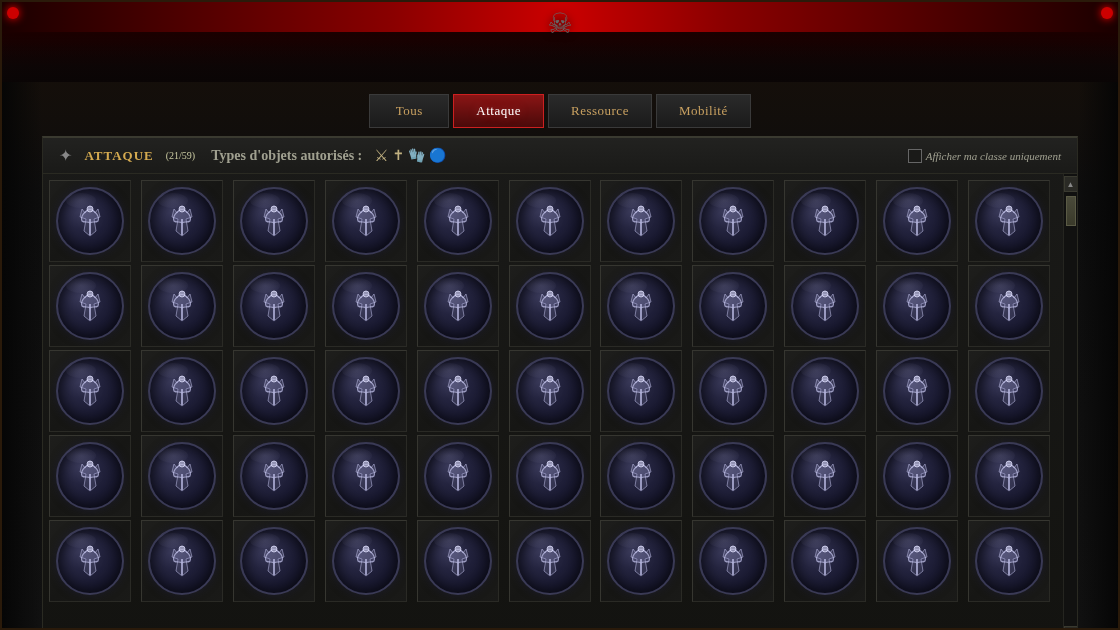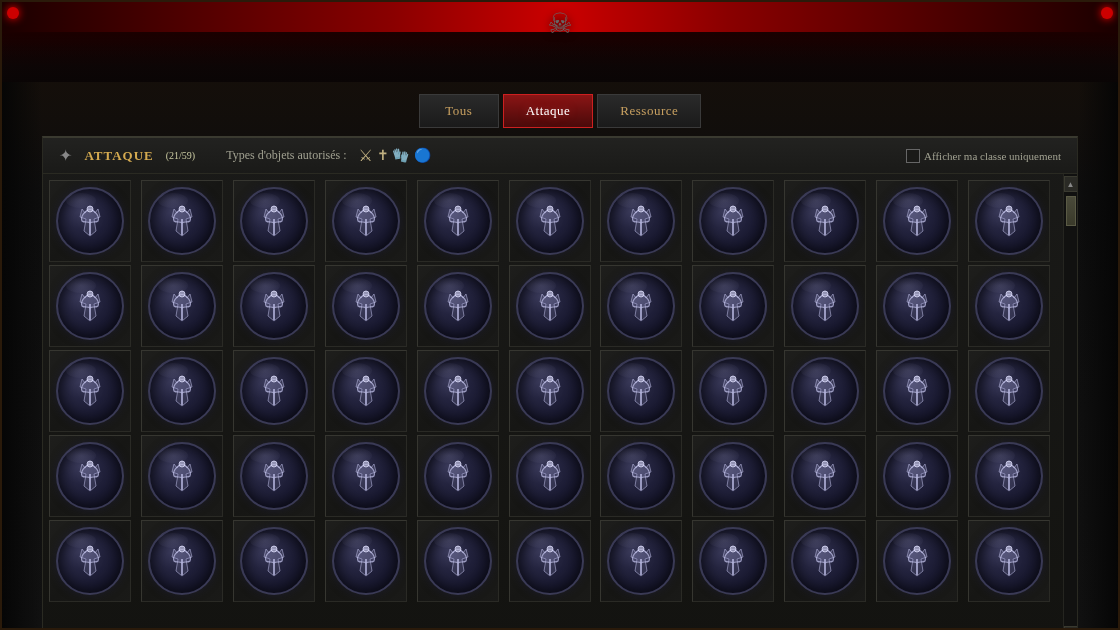--- a/index.html
+++ b/index.html
@@ -147,22 +147,23 @@
       text-transform: uppercase;
     }
 
     .panel-count {
       color: #c8c8a0;
       font-size: 10px;
     }
 
     .panel-types-label {
       color: #a0a090;
-      font-size: 12px;
-      margin-left: 19px;
+      font-size: 14px;
+      margin-left: 4px;
+      font-weight: bold;
     }
 
     .panel-type-icons {
       display: flex;
       gap: 4px;
       align-items: center;
     }
 
     .type-icon {
       font-size: 16px;
@@ -176,20 +177,21 @@
       gap: 8px;
     }
 
     .checkbox-label {
       display: flex;
       align-items: center;
       gap: 4px;
       color: #a0a090;
       font-size: 11px;
       cursor: pointer;
+      font-style: italic;
     }
 
     .checkbox-box {
       width: 14px;
       height: 14px;
       border: 1px solid #666;
       background: #1a1a18;
     }
 
     
@@ -316,20 +318,21 @@
   <div class="top-header">
     <div class="skull-deco">☠</div>
     <div class="side-deco-left"></div>
     <div class="side-deco-right"></div>
   </div>
 
   <div class="nav-area">
     <button class="tab-btn">Tous</button>
     <button class="tab-btn active">Attaque</button>
     <button class="tab-btn">Ressource</button>
+    <button class="tab-btn">Mobilité</button>
   </div>
 
   <div class="content-panel">
 
     <div class="panel-header">
       <span class="panel-move-icon">✦</span>
       <span class="panel-title">ATTAQUE</span>
       <span class="panel-count">(21/59)</span>
       <span class="panel-types-label">Types d'objets autorisés :</span>
       <div class="panel-type-icons">

